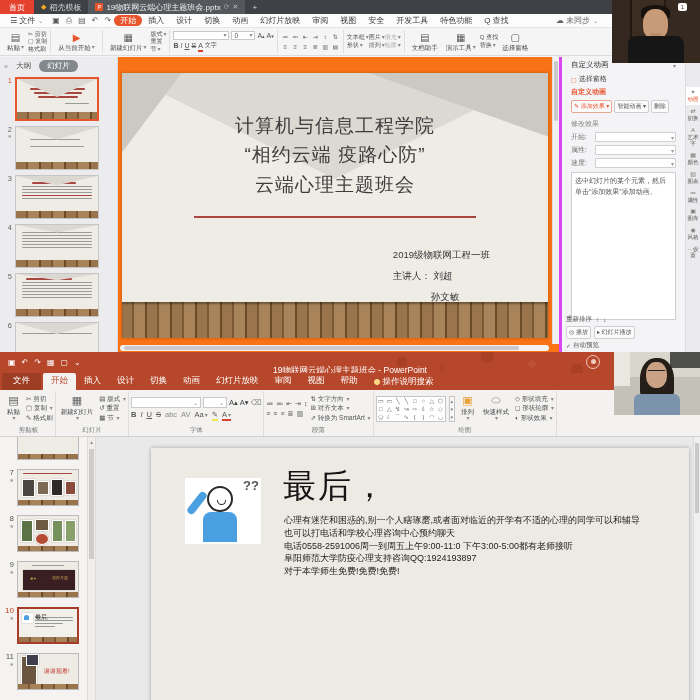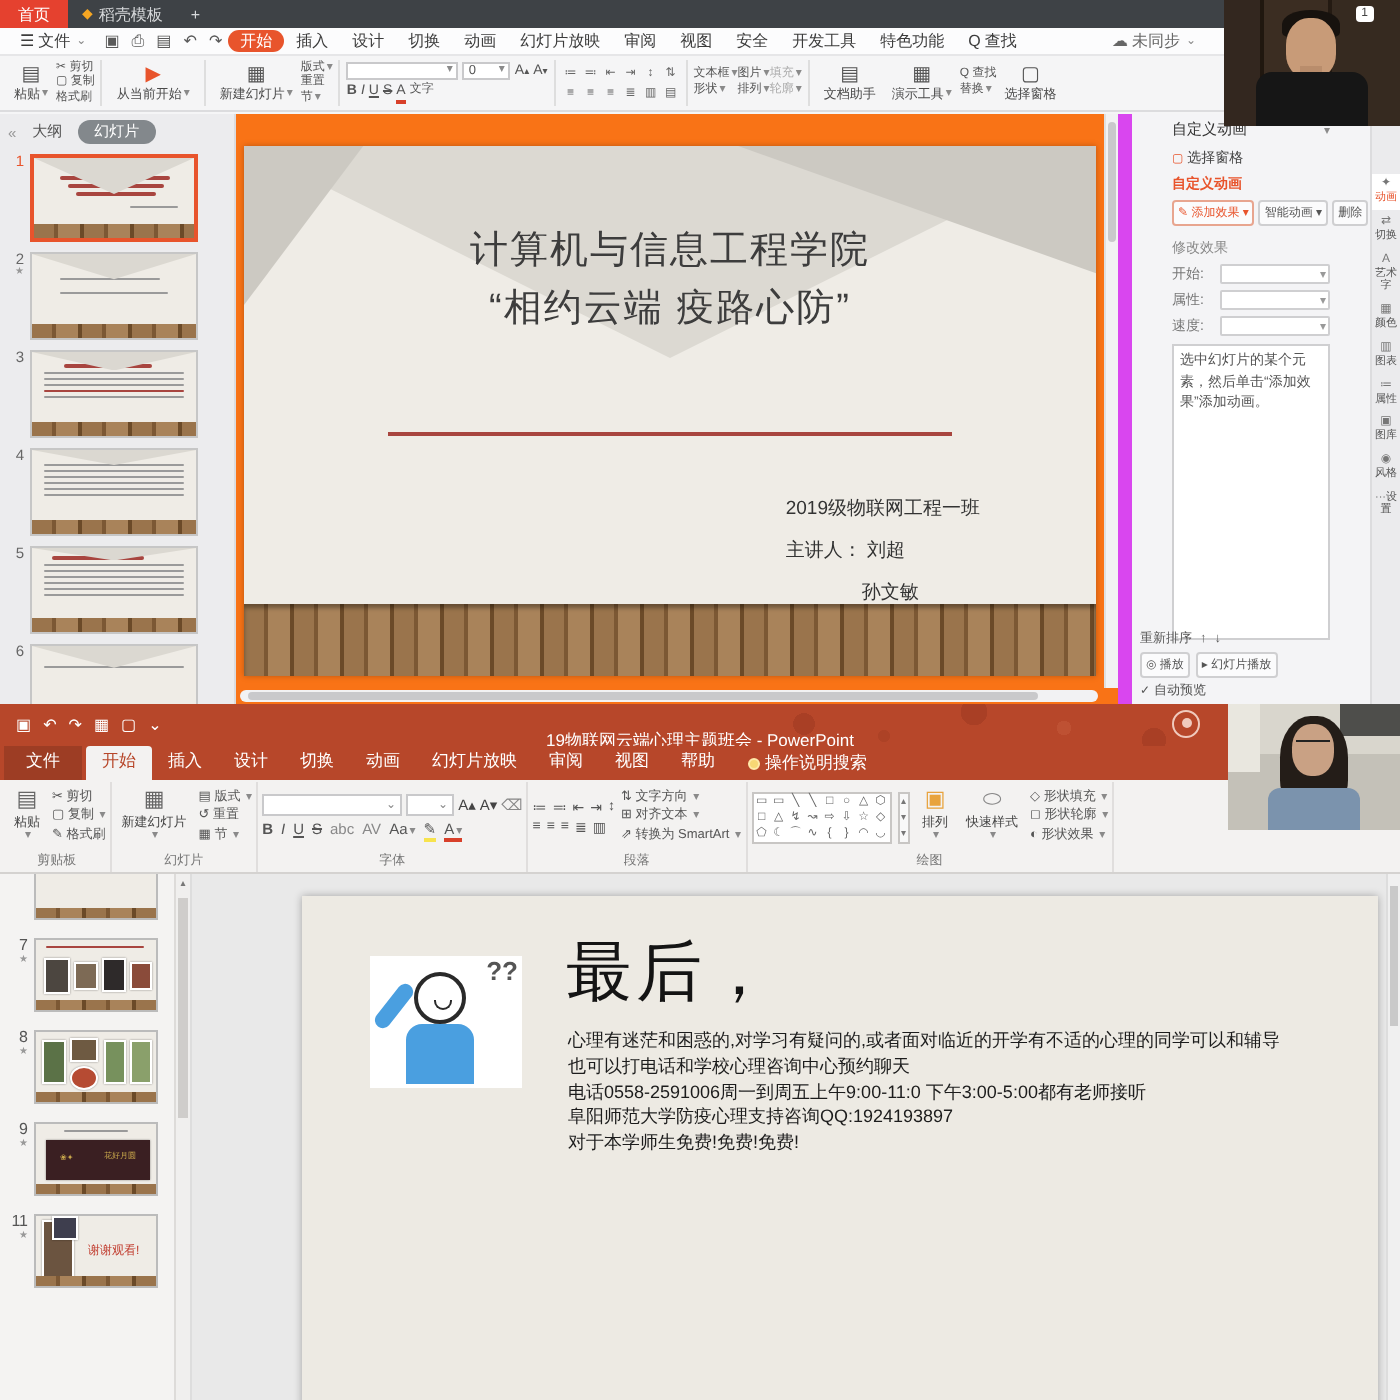--- a/index.html
+++ b/index.html
@@ -54,21 +54,21 @@
   .wps-title{position:absolute;left:0;right:0;top:38px;text-align:center;font-size:19px;line-height:1.55;color:#3d3d3d;letter-spacing:1px;}
   .wps-underline{position:absolute;left:17%;right:17%;top:143px;height:2px;background:#a8453f;}
   .wps-bylines{position:absolute;right:58px;top:172px;font-size:9.5px;color:#333;line-height:2.2;}
   .wps-bylines .ind{padding-left:38px;}
   .wps-slide .wood{position:absolute;left:0;bottom:0;width:100%;height:36px;box-shadow:inset 0 2px 2px rgba(0,0,0,.35);}
   .vscroll{position:absolute;right:0;top:0;bottom:8px;width:7px;background:#f2f2f3;border-left:1px solid #e0e0e0;}
   .vscroll .vth{position:absolute;left:1px;right:1px;top:4px;height:60px;background:#c9c9cb;border-radius:3px;}
   .hscroll{position:absolute;left:2px;right:10px;bottom:1px;height:6px;background:#f2f2f3;border-radius:3px;}
   .hscroll .hth{position:absolute;left:1%;top:1px;bottom:1px;width:92%;background:#c9c9cb;border-radius:3px;}
   
-  .wps-anim{width:126px;background:#f4f4f6;border-left:7px solid #d946ef;font-size:7px;color:#444;padding:2px 20px;position:relative;}
+  .wps-anim{width:126px;background:#f4f4f6;border-left:3px solid #d946ef;font-size:7px;color:#444;padding:2px 9px;position:relative;}
   .anim-title{font-size:7.5px;color:#333;padding:1px 0 3px 0;}
   .orange{color:#e8542c;}
   .abtn{border:1px solid #cfcfd1;background:#fbfbfc;border-radius:2px;padding:1px 2px;font-size:6px;color:#555;white-space:nowrap;}
   .abtn.acc{border-color:#e8a58f;color:#e8542c;}
   .drow{display:flex;align-items:center;margin-top:3px;gap:2px;}
   .drow .lab{width:22px;color:#777;}
   .drow .sel{flex:1;background:#fff;border:1px solid #cfcfd1;height:10px;border-radius:1px;position:relative;}
   .drow .sel:after{content:"▾";position:absolute;right:1px;top:1px;font-size:6px;color:#999;}
   .hintbox{background:#fff;border:1px solid #cfcfd1;height:148px;margin-top:4px;padding:3px;font-size:7px;line-height:1.5;color:#555;}
   .anim-bottom{position:absolute;left:4px;right:4px;bottom:2px;font-size:6.5px;color:#555;}
@@ -158,20 +158,26 @@
   <section id="wps">
 
     <div class="wps-tabbar">
       <div class="wps-home">
           <span>首页</span>
         </div>
       <div class="wps-tab">
         <span style="color:#f5a623;font-size:7px;">◆</span>
         <span>稻壳模板</span>
       </div>
+      <div class="wps-tab wps-doc">
+        <span class="ppt-fileicon">P</span>
+        <span style="overflow:hidden;text-overflow:ellipsis;">19物联网云端心理主题班会.pptx</span>
+        <span style="color:#9aa0a4;font-size:7px;">⟳</span>
+        <span style="color:#b8bcbf;font-size:7px;">✕</span>
+      </div>
       <div class="wps-tab">
           <span>+</span>
         </div>
     </div>
 
     <div class="wps-menubar">
       <span class="mi flex" style="gap:2px;">
         <span>☰</span>
         <span>文件</span>
         <span class="dd">⌄</span>
@@ -388,20 +394,21 @@
       </aside>
 
       <div class="wps-canvas">
         <div class="wps-slide">
           <div class="tri1"></div>
           <div class="tri2"></div>
           <div class="tri3"></div>
           <div class="wps-title">
             <div>计算机与信息工程学院</div>
             <div>“相约云端  疫路心防”</div>
+            <div>云端心理主题班会</div>
           </div>
           <div class="wps-underline"></div>
           <div class="wps-bylines">
             <div>2019级物联网工程一班</div>
             <div>主讲人： 刘超</div>
             <div class="ind">孙文敏</div>
           </div>
           <div class="wood"></div>
         </div>
         <div class="vscroll">
@@ -692,20 +699,33 @@
         <div class="pthumb">
           <div class="n"><span>9</span><span class="st">★</span></div>
           <div class="pmini">
             <div class="bar thin" style="margin:3px 14px 0 14px;"></div>
             <div class="ph" style="left:5px;top:8px;width:52px;height:20px;background:#3a1f22;border:none;"></div>
             <div class="goldtxt" style="left:12px;top:14px;">❀✦</div>
             <div class="goldtxt" style="left:34px;top:13px;">花好月圆</div>
             <div class="wood"></div>
           </div>
         </div>
+        <div class="pthumb sel">
+          <div class="n"><span>10</span><span class="st">★</span></div>
+          <div class="pmini" style="background:#f2f0ea;">
+            <div class="ph" style="left:3px;top:4px;width:11px;height:10px;background:#fff;"></div>
+            <div style="position:absolute;left:5px;top:6px;width:5px;height:5px;background:#4a9fe0;border-radius:50% 50% 0 0;"></div>
+            <div style="position:absolute;left:16px;top:4px;font-size:6px;color:#222;">最后,</div>
+            <div class="bar thin" style="margin:8px 4px 0 16px;"></div>
+            <div class="bar thin" style="margin:2px 4px 0 16px;"></div>
+            <div class="bar thin" style="margin:2px 14px 0 16px;"></div>
+            <div class="bar thin" style="margin:2px 22px 0 16px;"></div>
+            <div class="wood"></div>
+          </div>
+        </div>
         <div class="pthumb">
           <div class="n"><span>11</span><span class="st">★</span></div>
           <div class="pmini">
             <div class="ph" style="left:3px;top:2px;width:16px;height:30px;background:#6b5440;"></div>
             <div class="ph" style="left:8px;top:0px;width:13px;height:12px;background:#3e3e4e;"></div>
             <div style="position:absolute;left:26px;top:13px;font-size:6px;color:#c0392b;">谢谢观看!</div>
             <div class="wood"></div>
           </div>
         </div>
       </aside>
@@ -719,21 +739,21 @@
         <div class="ppt-slide">
           <div class="cartoonbox">
             <div class="cb-arm"></div>
             <div class="cb-body"></div>
             <div class="cb-head"></div>
             <div class="cb-smile"></div>
             <div class="cb-q">??</div>
           </div>
           <div class="ppt-h1">最后，</div>
           <div class="ppt-body">
-            <div>心理有迷茫和困惑的,对学习有疑问的,或者面对临近的开学有不适的心理的同学可以和辅导</div>
+            <div>心理有迷茫和困惑的,别一个人瞎琢磨,或者面对临近的开学有不适的心理的同学可以和辅导</div>
             <div>也可以打电话和学校心理咨询中心预约聊天</div>
             <div>电话0558-2591006周一到周五上午9:00-11:0 下午3:00-5:00都有老师接听</div>
             <div>阜阳师范大学防疫心理支持咨询QQ:1924193897</div>
             <div>对于本学师生免费!免费!免费!</div>
           </div>
 
         </div>
         <div class="pvscroll">
             <div class="vth"></div>
           </div>

